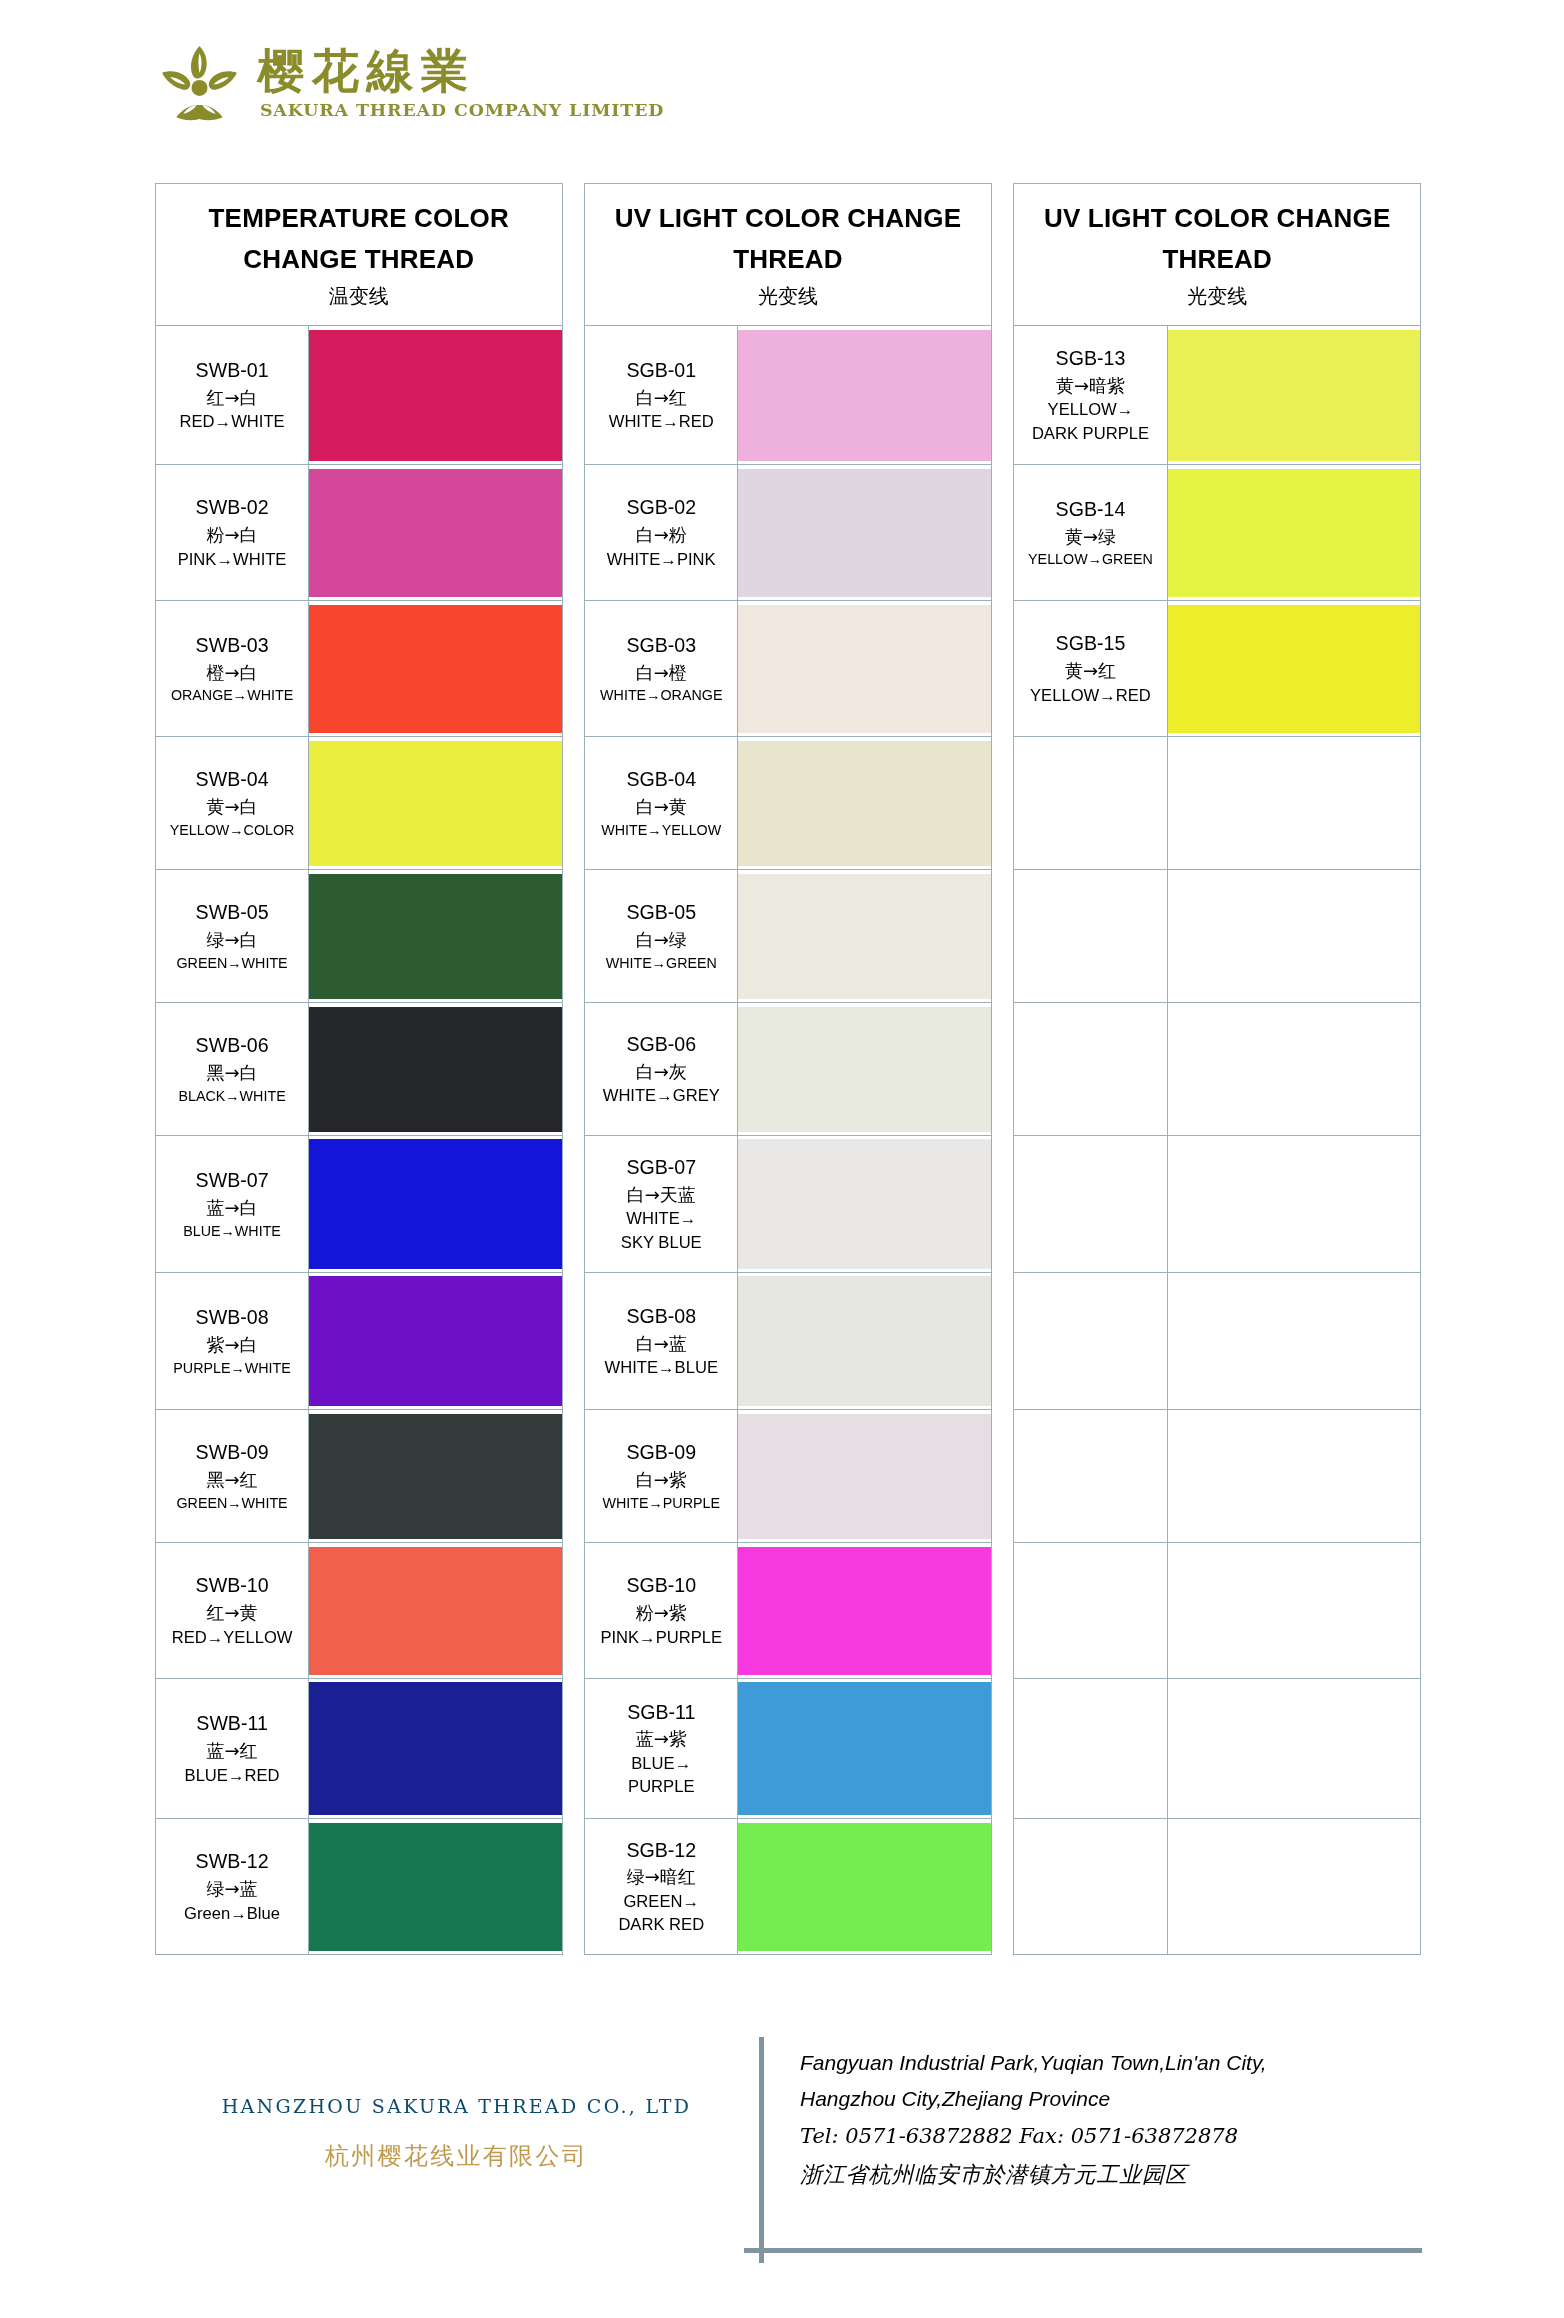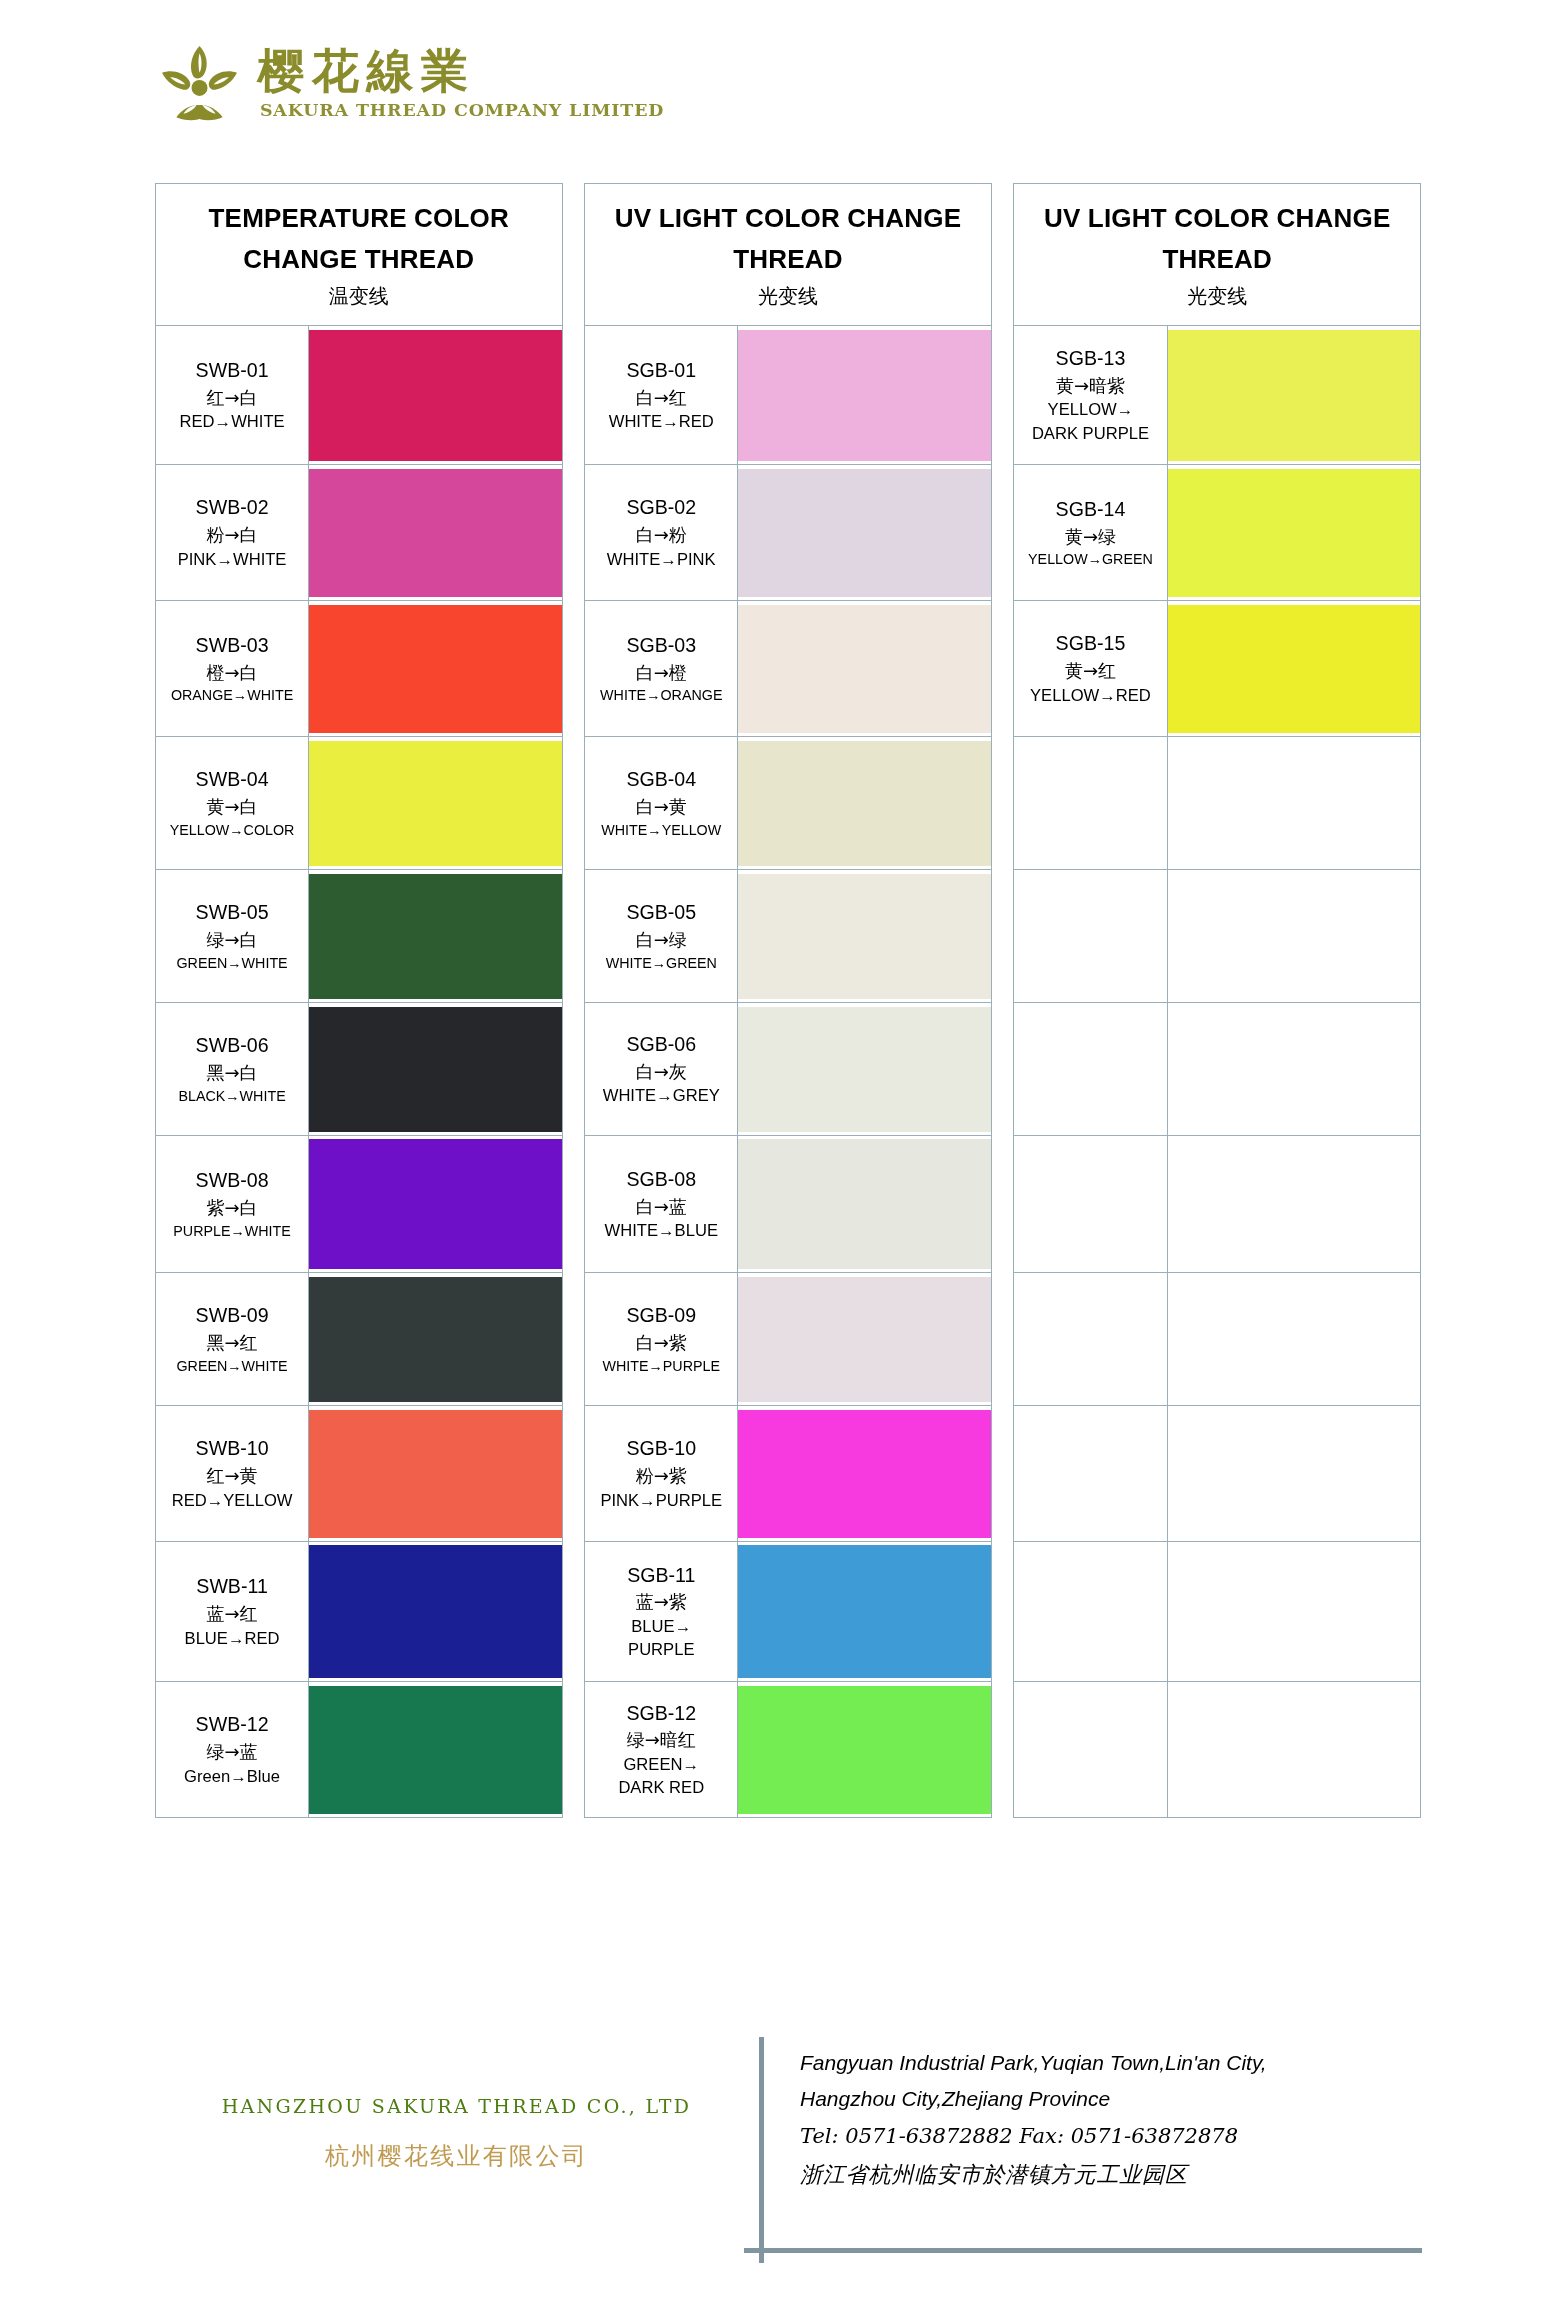--- a/index.html
+++ b/index.html
@@ -162,21 +162,21 @@
     left: 30px;
     top: 54px;
     width: 543px;
     text-align: center;
   }
   .foot-en-gold {
     font-family: "DejaVu Serif", "Liberation Serif", serif;
     font-size: 19px;
     font-weight: 400;
     letter-spacing: 2.3px;
-    color: #4d7c0f;
+    color: #0c4a6e;
     line-height: 1.6;
   }
   .foot-cn-gold {
     font-family: "DejaVu Sans", sans-serif;
     font-size: 24px;
     letter-spacing: 2.3px;
     color: #c09a4e;
     line-height: 1.7;
     margin-top: 15px;
   }
@@ -419,20 +419,45 @@
           <div class="sw tex" style="height: 125px; background: rgb(232, 233, 223);"></div>
         </td>
         <td class="spacer"></td>
         <td class="lblcell"></td>
         <td class="swcell">
           <div class="sw" style="height: 125px;"></div>
         </td>
       </tr>
       <tr style="height: 137px;">
         <td class="lblcell">
+          <div class="code">SWB-07</div>
+          <div class="cn-change">蓝→白</div>
+          <div class="en-change sm">BLUE→WHITE</div>
+        </td>
+        <td class="swcell">
+          <div class="sw tex" style="height: 130px; background: rgb(19, 22, 216);"></div>
+        </td>
+        <td class="spacer"></td>
+        <td class="lblcell">
+          <div class="code">SGB-07</div>
+          <div class="cn-change">白→天蓝</div>
+          <div class="en-change">WHITE→</div>
+          <div class="en-change">SKY BLUE</div>
+        </td>
+        <td class="swcell">
+          <div class="sw tex" style="height: 130px; background: rgb(233, 232, 230);"></div>
+        </td>
+        <td class="spacer"></td>
+        <td class="lblcell"></td>
+        <td class="swcell">
+          <div class="sw" style="height: 130px;"></div>
+        </td>
+      </tr>
+      <tr style="height: 137px;">
+        <td class="lblcell">
           <div class="code">SWB-08</div>
           <div class="cn-change">紫→白</div>
           <div class="en-change sm">PURPLE→WHITE</div>
         </td>
         <td class="swcell">
           <div class="sw tex" style="height: 130px; background: rgb(109, 16, 199);"></div>
         </td>
         <td class="spacer"></td>
         <td class="lblcell">
           <div class="code">SGB-08</div>

